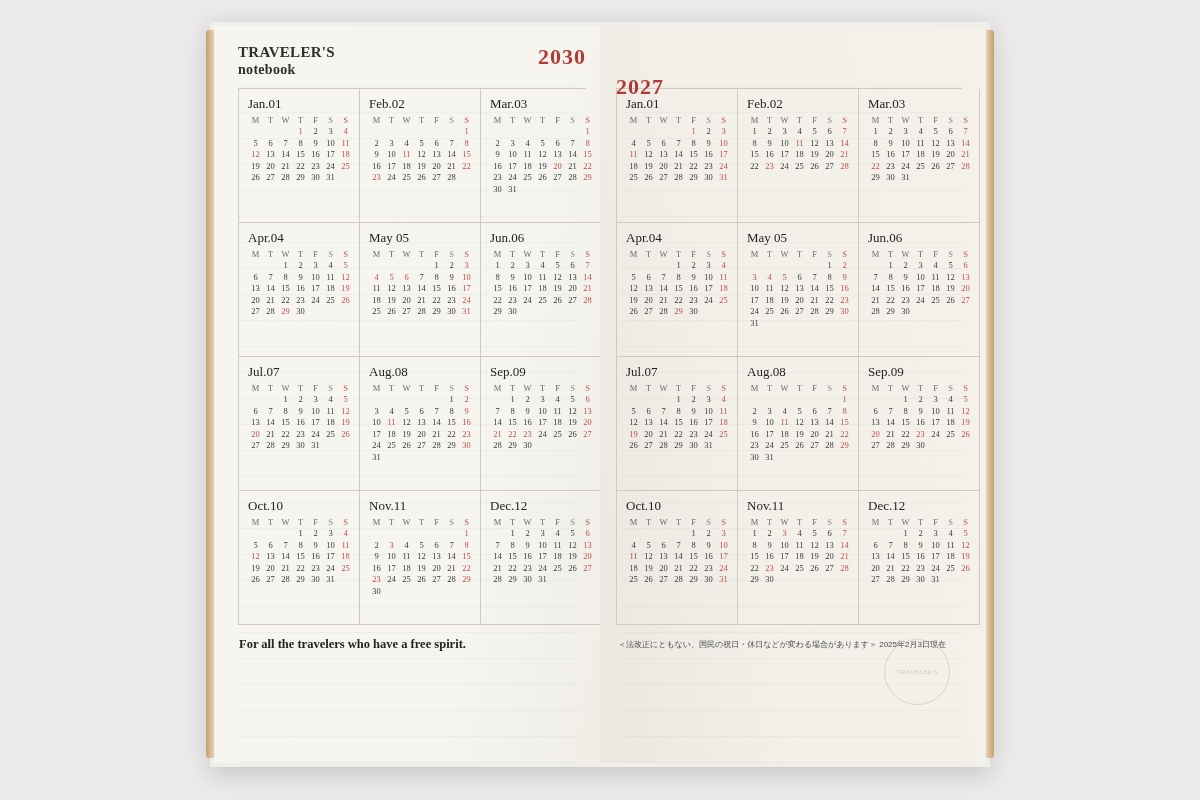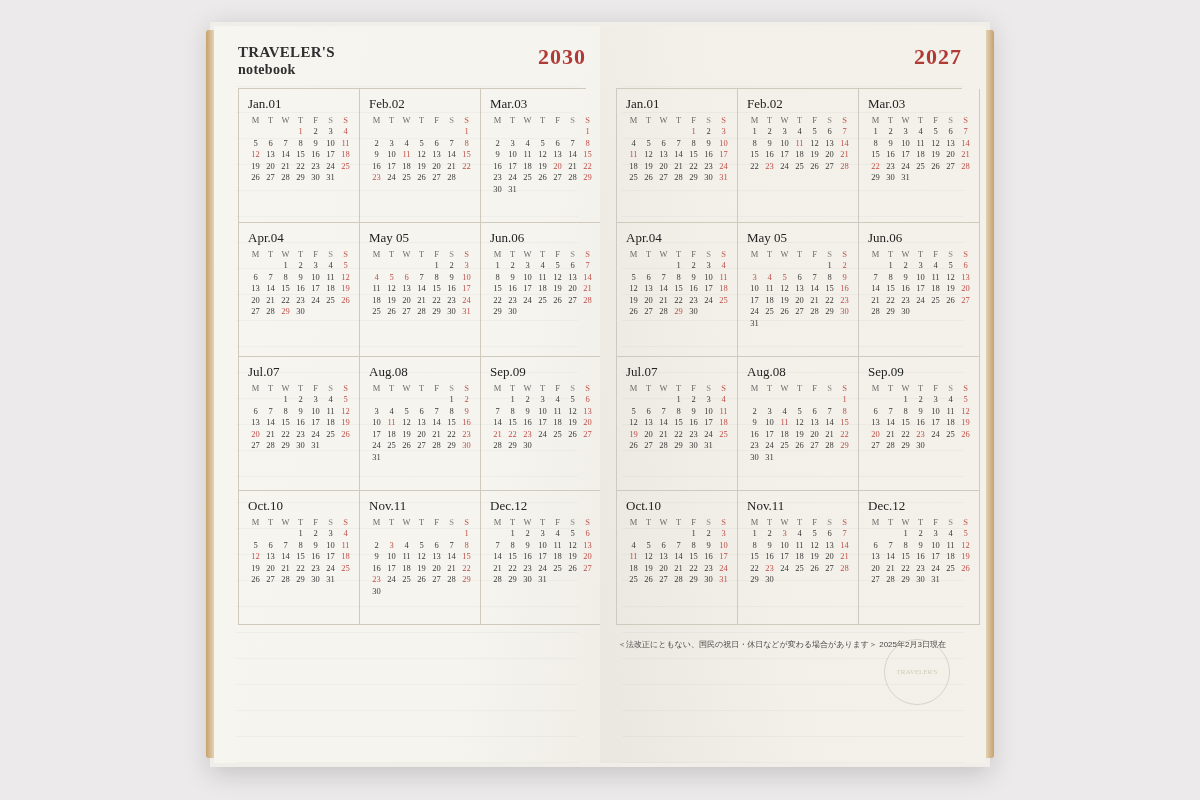--- a/index.html
+++ b/index.html
@@ -59,21 +59,21 @@
   .brand{
     font-family:"Liberation Serif", serif;
     font-weight:bold;font-size:15px;line-height:17px;color:#2f2f2f;
     letter-spacing:0.3px;
   }
   .brand .sub{font-weight:bold;font-size:14px;}
   .year{
     font-family:"Liberation Serif", serif;
     font-size:22px;font-weight:bold;color:#b03a36;letter-spacing:1px;
   }
-  .year.right-year{width:100%;text-align:right;}
+  .year.right-year{width:100%;text-align:left;margin-top:30px;}
 
   
   .cal-grid{
     display:grid;
     grid-template-columns:repeat(3,1fr);
     border-top:1px solid #cfcabd;
     border-left:1px solid #cfcabd;
   }
   .month{
     border-right:1px solid #cfcabd;
@@ -750,20 +750,21 @@
               <span>25</span>
               <span>26</span>
               <span class="sun">27</span>
               <span>28</span>
               <span>29</span>
               <span>30</span>
               <span>31</span>
             </div>
           </div>
         </div>
+      <div class="foot-left">For all the travelers who have a free spirit.</div>
     </div>
 
     <div class="gutter"></div>
 
     <div class="page right">
       <div class="ghost">
           <div class="line" style="top: 60px;"></div>
           <div class="line" style="top: 86px;"></div>
           <div class="line" style="top: 112px;"></div>
           <div class="line" style="top: 138px;"></div>

